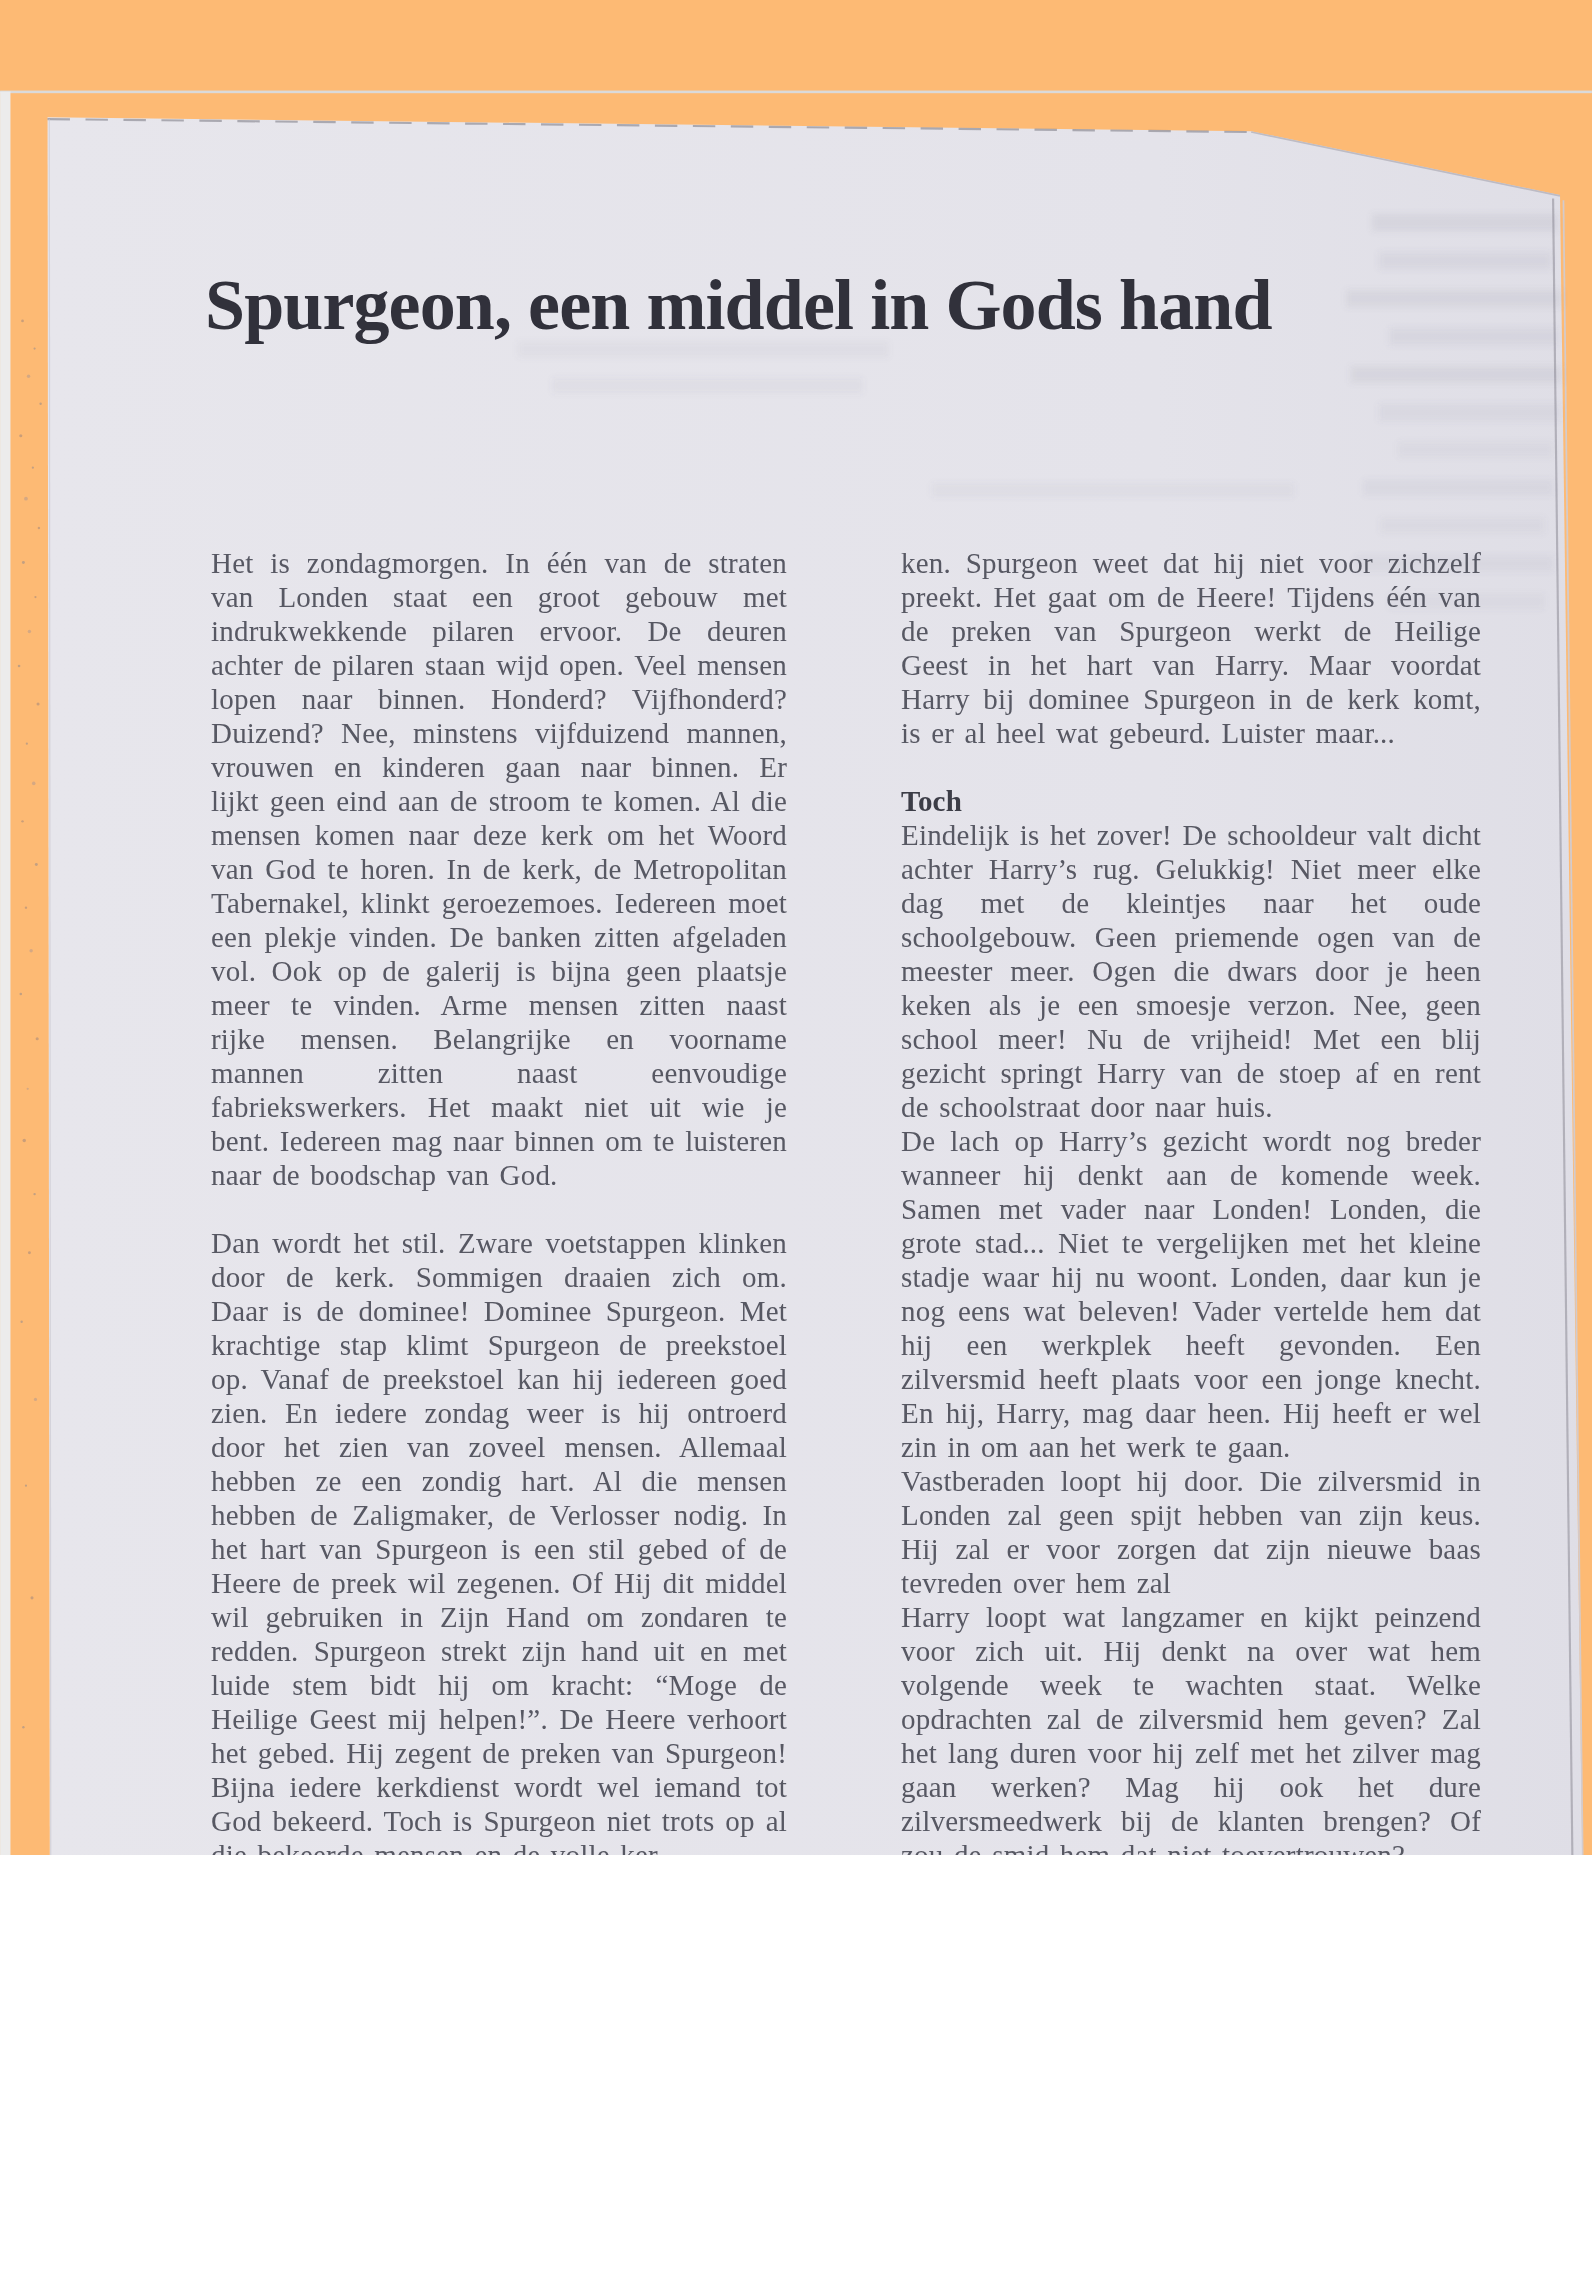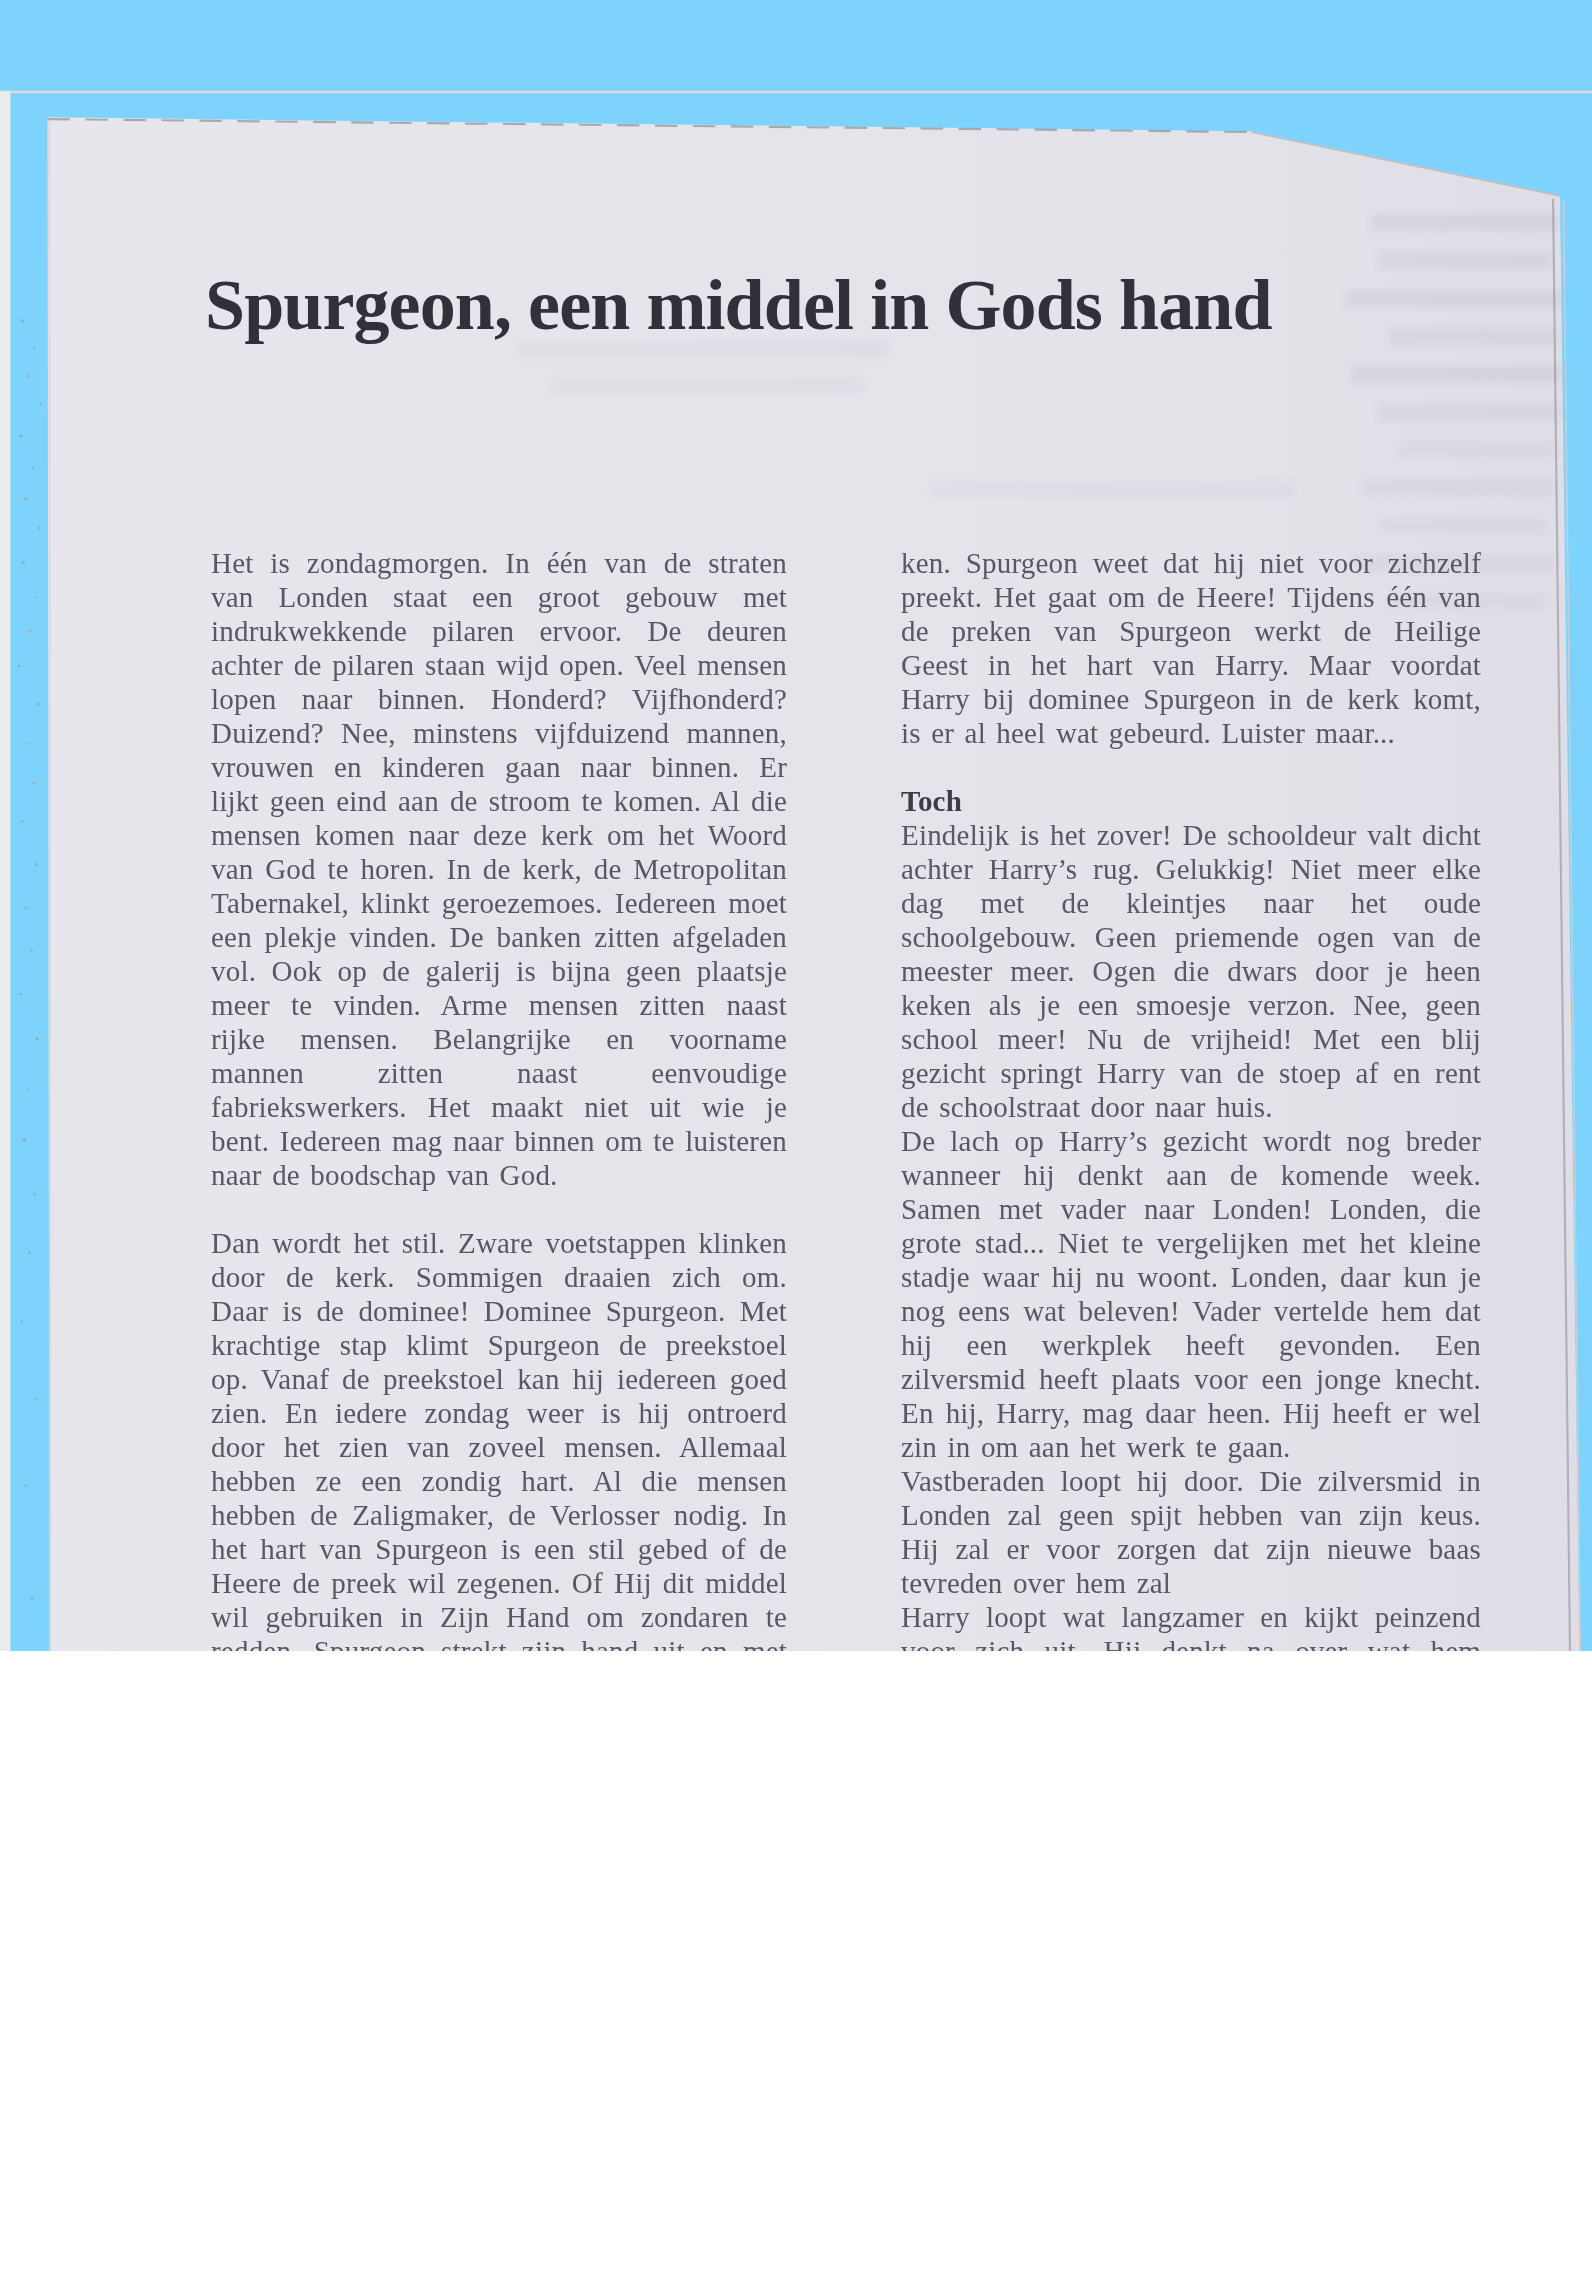--- a/index.html
+++ b/index.html
@@ -1,19 +1,19 @@
 <!DOCTYPE html>
 <html style="font-size:14px"><head>
 <meta charset="utf-8">
 <style>
   html,body{margin:0;padding:0;background:#ffffff;}
   .scan{
     position:relative;
-    width:1592px;height:1651px;
-    background:#7dd3fc;
+    width:1592px;height:1855px;
+    background:#fdba74;
     overflow:hidden;
     font-family:"Liberation Serif","DejaVu Serif",serif;
   }
   .deco{position:absolute;left:0;top:0;width:1592px;height:2295px;pointer-events:none;}
   .content{position:absolute;left:0;top:0;width:1592px;height:2295px;}
   .title{
     position:absolute;left:205px;top:269px;
     font-size:72px;font-weight:bold;color:#31313b;
     letter-spacing:-0.9px;white-space:nowrap;line-height:1;
   }

